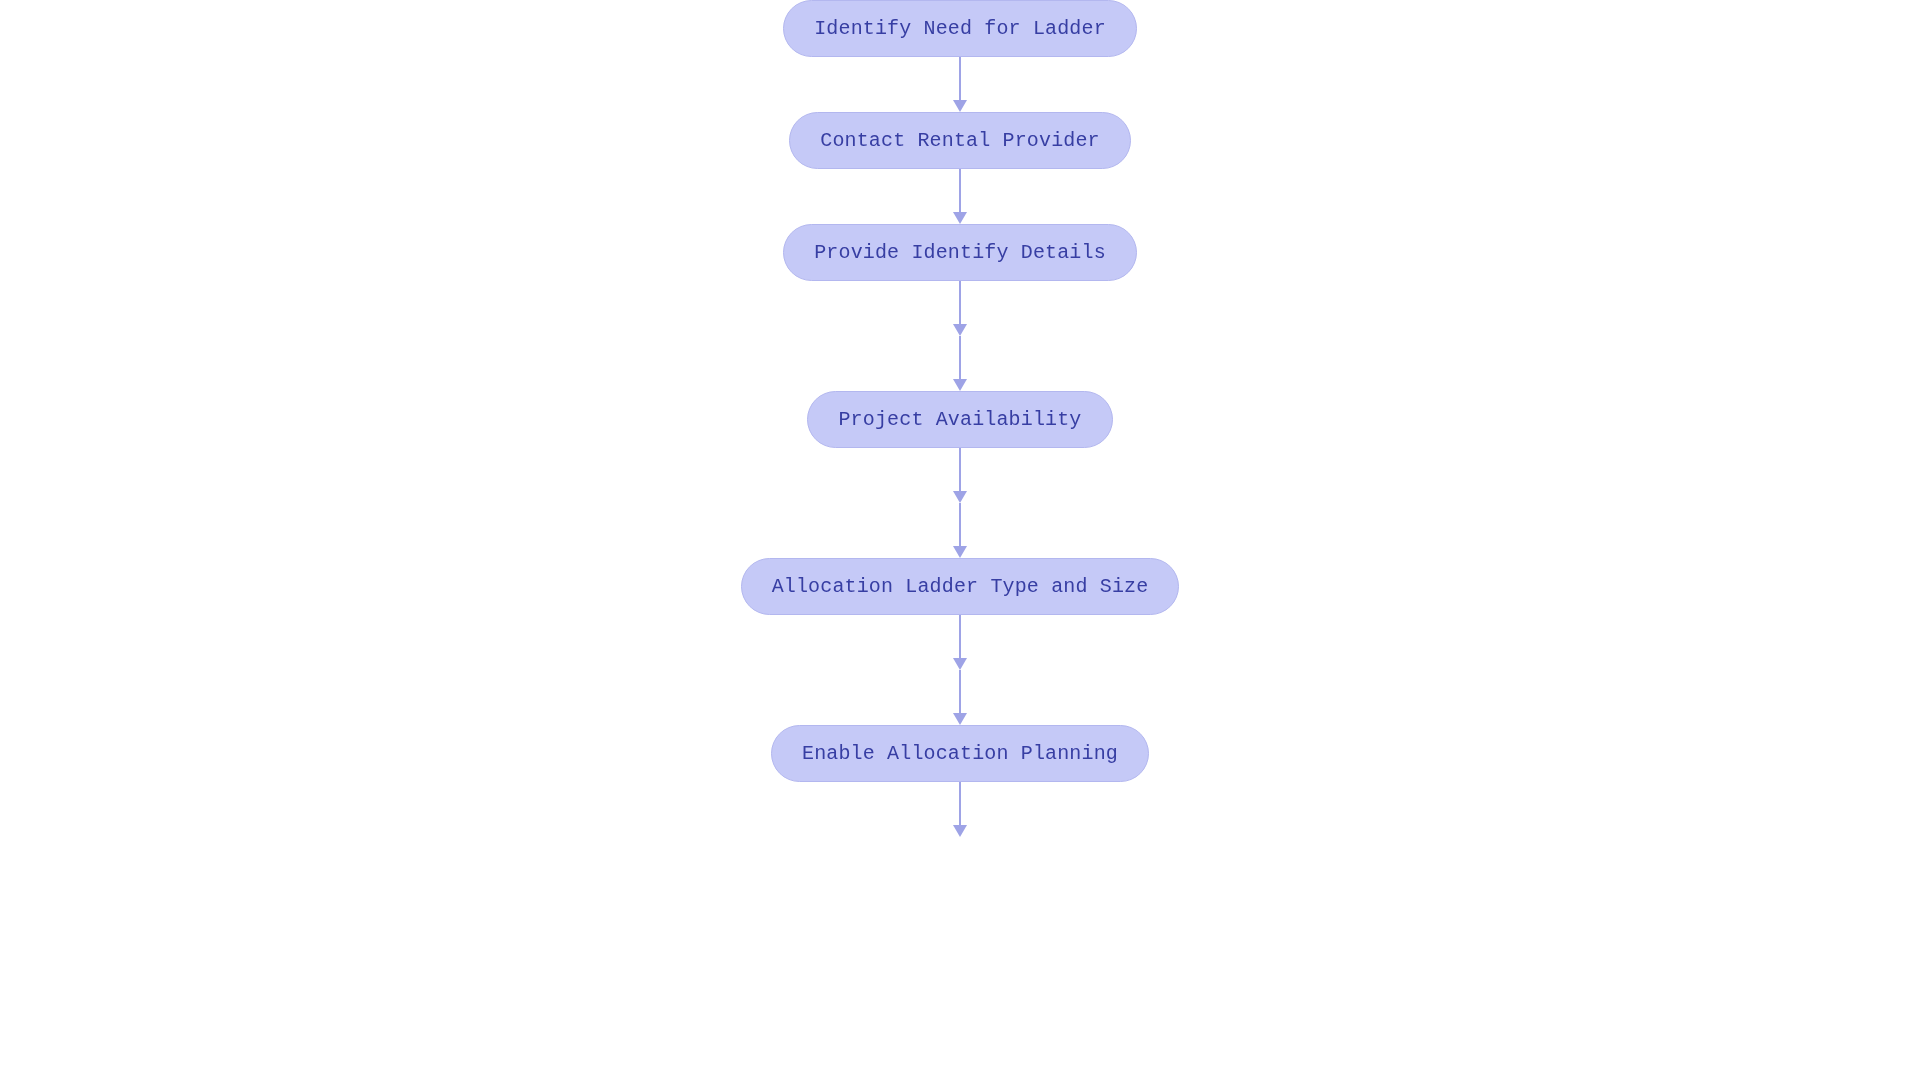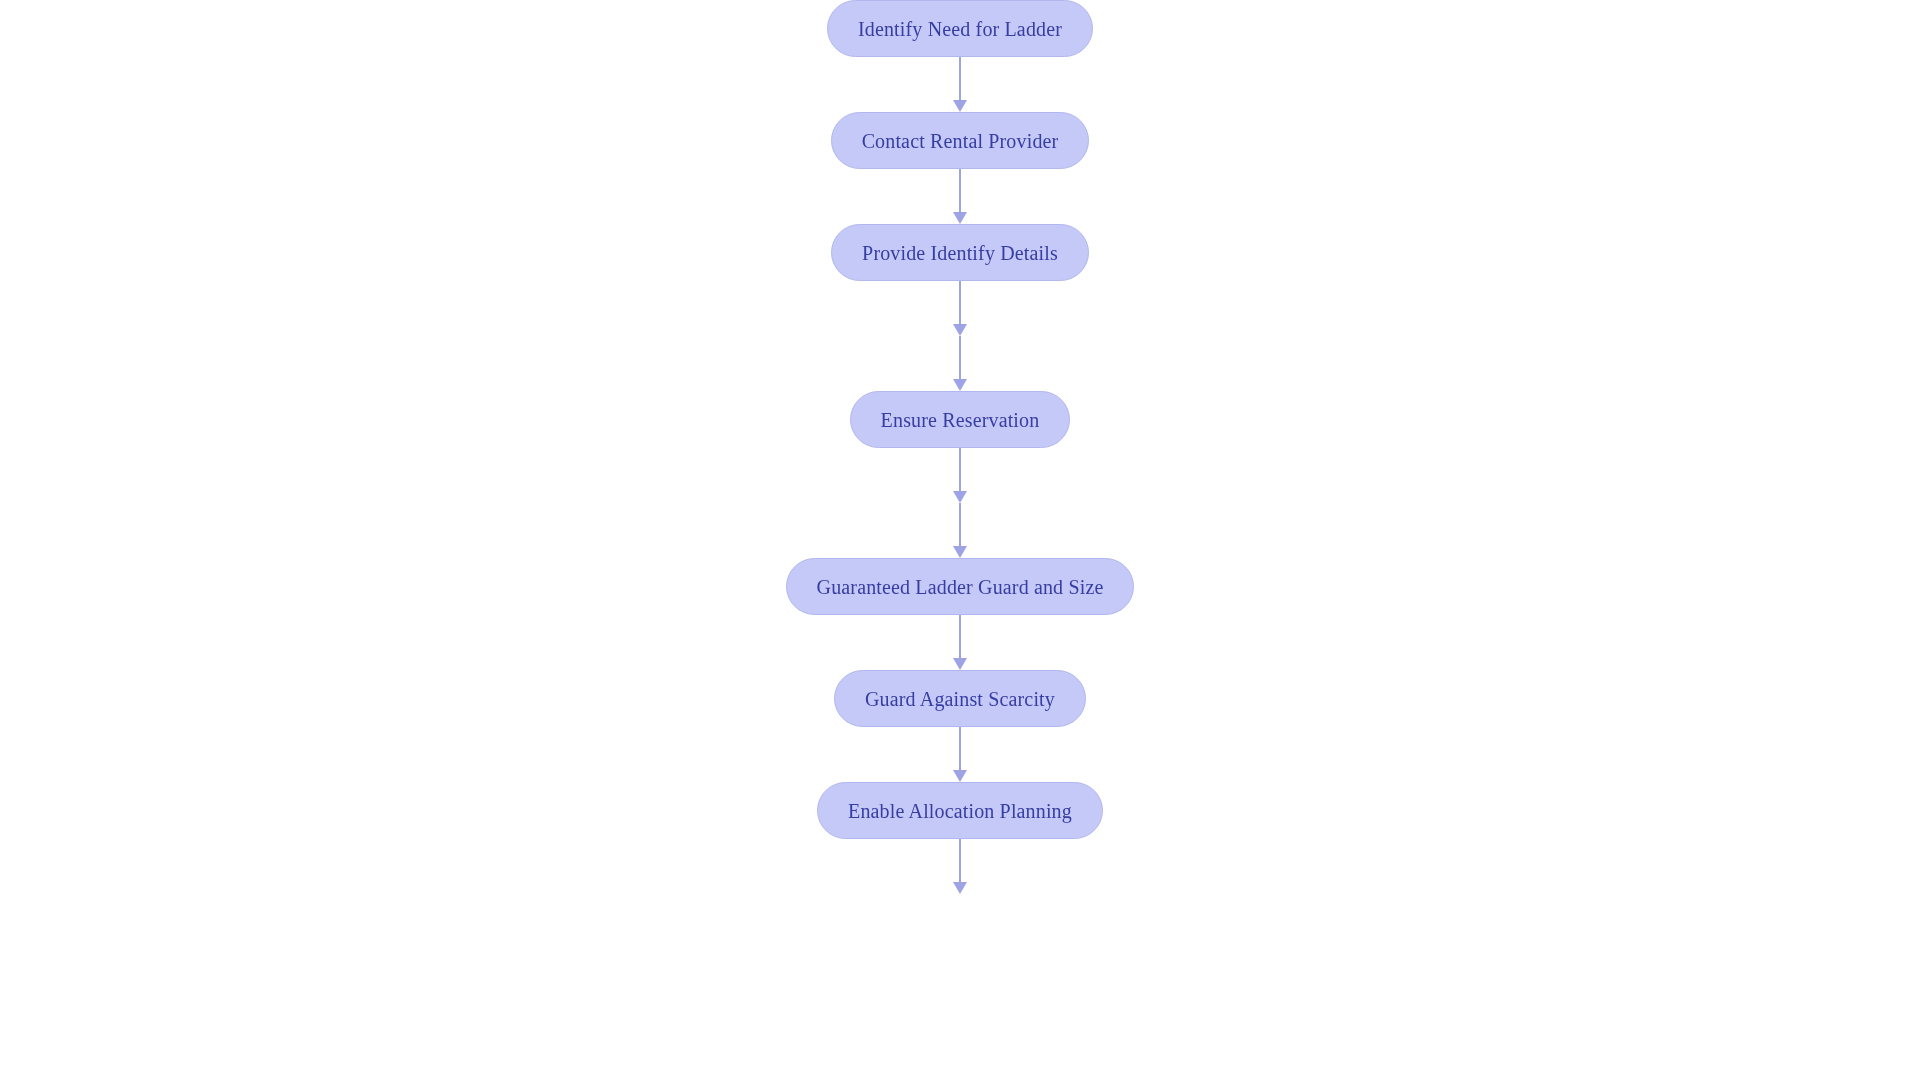--- a/index.html
+++ b/index.html
@@ -8,21 +8,21 @@
     width: 1920px;
     height: 1080px;
     background: #ffffff;
     overflow: hidden;
   }
   #flowchart-canvas {
     position: relative;
     width: 1920px;
     height: 836px;
     background: #ffffff;
-    font-family: Liberation Serif, serif;
+    font-family: Liberation Mono, monospace;
   }
   .flow-column {
     position: absolute;
     left: 0;
     top: 0;
     width: 1920px;
     display: flex;
     flex-direction: column;
     align-items: center;
   }
@@ -104,46 +104,43 @@
       <div class="conn-head"></div>
     </div>
 
 
     <div class="flow-connector">
       <div class="conn-line"></div>
       <div class="conn-head"></div>
     </div>
 
     <div class="flow-node">
-      <span>Ensure Reservation</span>
+      <span>Project Availability</span>
     </div>
 
     <div class="flow-connector">
       <div class="conn-line"></div>
       <div class="conn-head"></div>
     </div>
 
 
     <div class="flow-connector">
       <div class="conn-line"></div>
       <div class="conn-head"></div>
     </div>
 
     <div class="flow-node">
-      <span>Guaranteed Ladder Guard and Size</span>
+      <span>Allocation Ladder Type and Size</span>
     </div>
 
     <div class="flow-connector">
       <div class="conn-line"></div>
       <div class="conn-head"></div>
     </div>
 
-    <div class="flow-node">
-      <span>Guard Against Scarcity</span>
-    </div>
 
     <div class="flow-connector">
       <div class="conn-line"></div>
       <div class="conn-head"></div>
     </div>
 
     <div class="flow-node">
       <span>Enable Allocation Planning</span>
     </div>
 

